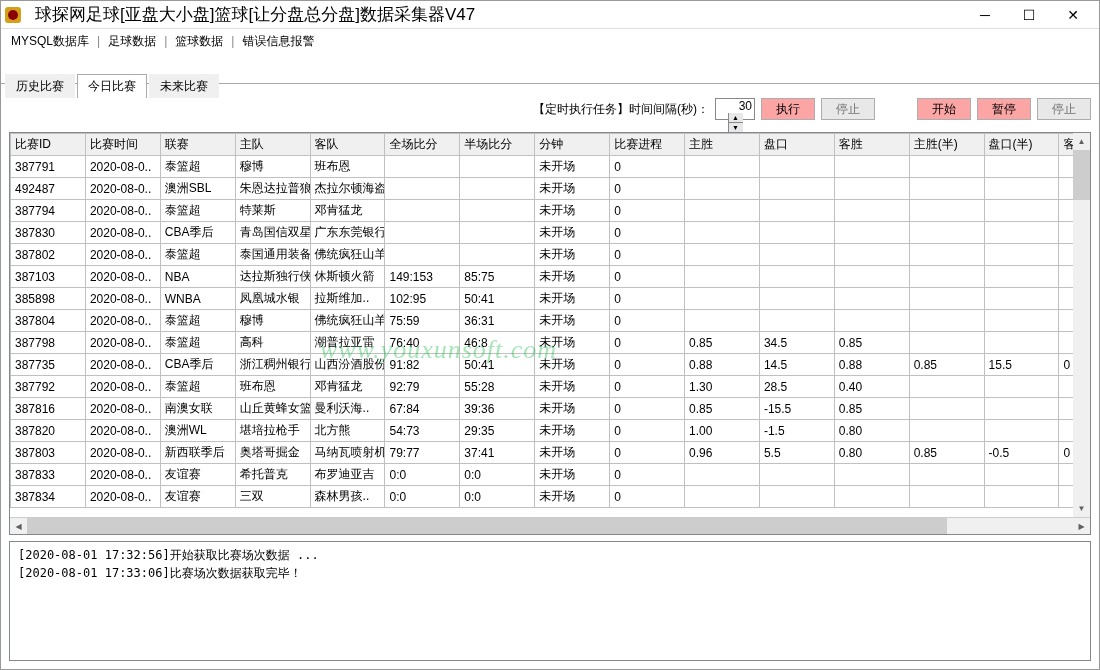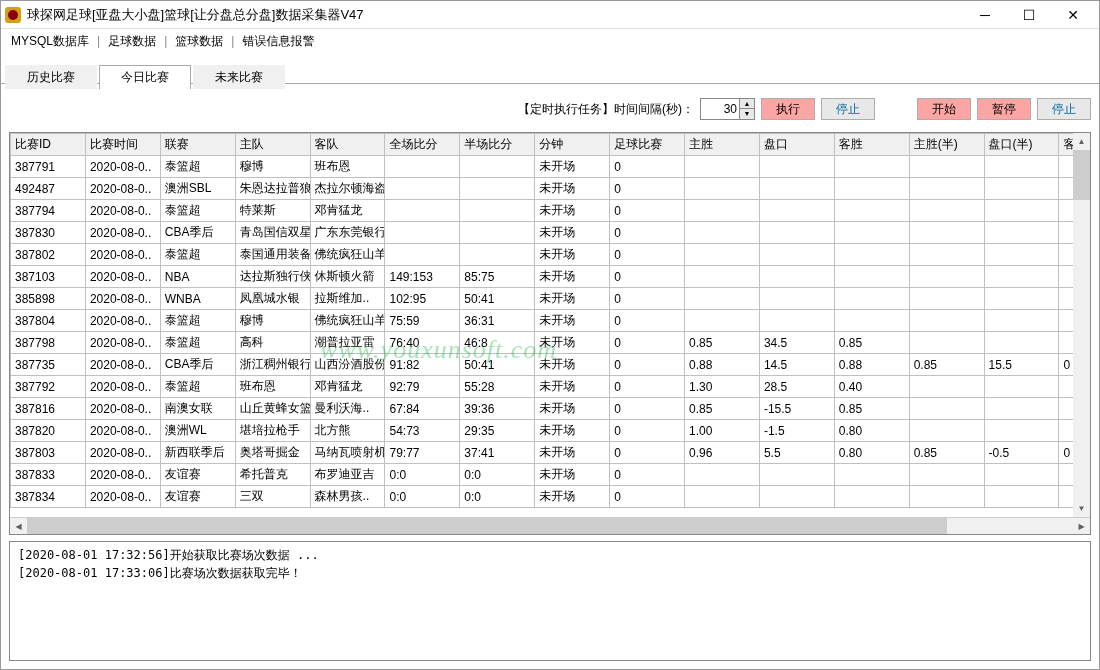--- a/index.html
+++ b/index.html
@@ -1,42 +1,42 @@
 <!DOCTYPE html>
 <html><head>
 <meta charset="utf-8">
 <style>
 * { box-sizing: border-box; margin: 0; padding: 0; }
 body { font-family: "Microsoft YaHei", SimSun, sans-serif; font-size: 12px; background: #fff; overflow: hidden; }
 .window { width: 1100px; height: 670px; border: 1px solid #999; background: #fff; display: flex; flex-direction: column; }
 .titlebar { height: 28px; display: flex; align-items: center; padding: 0 4px; background: #fff; border-bottom: 1px solid #e0e0e0; }
 .titlebar .icon { width: 16px; height: 16px; background: #d4a017; border-radius: 3px; margin-right: 6px; display: flex; align-items: center; justify-content: center; }
 .titlebar .icon::after { content: ""; width: 10px; height: 10px; background: #8b0000; border-radius: 50%; }
-.titlebar .title { flex: 1; font-size: 13px; }
+.titlebar .title { flex: 1; font-size: 17px; margin-left: 8px; }
 .titlebar .controls { display: flex; }
 .titlebar .controls div { width: 44px; height: 28px; display: flex; align-items: center; justify-content: center; font-size: 14px; cursor: pointer; }
 .menubar { height: 24px; padding: 0 6px; display: flex; align-items: center; gap: 2px; }
 .menubar span { padding: 2px 4px; }
 .menubar .sep { color: #888; padding: 0 2px; }
 .tabs { display: flex; border-bottom: 1px solid #aaa; padding-left: 4px; margin-top: 2px; }
 .tab { padding: 4px 10px; border: 1px solid transparent; border-bottom: none; cursor: pointer; position: relative; top: 1px; background: #f0f0f0; margin-right: 2px; }
 .tab.active { background: #fff; border-color: #aaa; z-index: 2; }
 .subtabs { display: flex; border-bottom: 1px solid #aaa; padding-left: 4px; margin-top: 6px; }
-.subtab { padding: 3px 21px; border: 1px solid transparent; border-bottom: none; cursor: pointer; position: relative; top: 6px; background: #f0f0f0; margin-right: 2px; }
+.subtab { padding: 3px 10px; border: 1px solid transparent; border-bottom: none; cursor: pointer; position: relative; top: 15px; background: #f0f0f0; margin-right: 2px; }
 .subtab.active { background: #fff; border-color: #aaa; }
 .content { flex: 1; padding: 6px 8px 8px; display: flex; flex-direction: column; overflow: hidden; }
 .toolbar { display: flex; align-items: center; justify-content: flex-end; gap: 6px; padding: 8px 0 12px; }
 .toolbar .lbl { font-size: 12px; }
-.spinner { display: flex; align-items: center; border: 1px solid #888; height: 22px; }
+.spinner { display: flex; align-items: center; border: 1px solid #888; height: 22px; flex-direction: column; }
 .spinner input { width: 38px; height: 20px; border: none; text-align: right; padding-right: 2px; font-size: 12px; outline: none; }
 .spinner .arrows { display: flex; flex-direction: column; border-left: 1px solid #888; }
 .spinner .arrows div { width: 14px; height: 10px; font-size: 7px; line-height: 10px; text-align: center; background: #e8e8e8; cursor: pointer; }
 .spinner .arrows div:first-child { border-bottom: 1px solid #888; }
 .btn { padding: 2px 14px; background: #fca5a5; border: 1px solid #adadad; cursor: pointer; font-size: 12px; height: 22px; }
-.btn.disabled { color: #0369a1; background: #e8e8e8; cursor: default; }
+.btn.disabled { color: #737373; background: #e8e8e8; cursor: default; }
 .tablewrap { flex: 1; border: 1px solid #828790; overflow: hidden; position: relative; display: flex; flex-direction: column; }
 .tableinner { flex: 1; overflow: hidden; }
 table { border-collapse: collapse; width: 100%; table-layout: fixed; }
 th, td { border: 1px solid #c0c0c0; padding: 2px 4px; text-align: left; font-size: 12px; height: 20px; white-space: nowrap; overflow: hidden; font-weight: normal; }
 th { background: #f0f0f0; }
 .hscroll { height: 17px; background: #f0f0f0; border-top: 1px solid #ccc; display: flex; align-items: center; }
 .hscroll .track { flex: 1; height: 100%; background: #f0f0f0; position: relative; }
 .hscroll .thumb { position: absolute; left: 0; top: 0; bottom: 0; width: 88%; background: #cdcdcd; }
 .hscroll .arrow { width: 17px; height: 17px; background: #f0f0f0; display: flex; align-items: center; justify-content: center; font-size: 8px; color: #606060; }
 .vscroll { position: absolute; right: 0; top: 0; bottom: 17px; width: 17px; background: #f0f0f0; display: flex; flex-direction: column; }
@@ -119,21 +119,21 @@
           <thead>
               <tr id="hdr">
                 <th>比赛ID</th>
                 <th>比赛时间</th>
                 <th>联赛</th>
                 <th>主队</th>
                 <th>客队</th>
                 <th>全场比分</th>
                 <th>半场比分</th>
                 <th>分钟</th>
-                <th>足球比赛</th>
+                <th>比赛进程</th>
                 <th>主胜</th>
                 <th>盘口</th>
                 <th>客胜</th>
                 <th>主胜(半)</th>
                 <th>盘口(半)</th>
                 <th>客</th>
               </tr>
             </thead>
           <tbody id="tbody">
               <tr>

